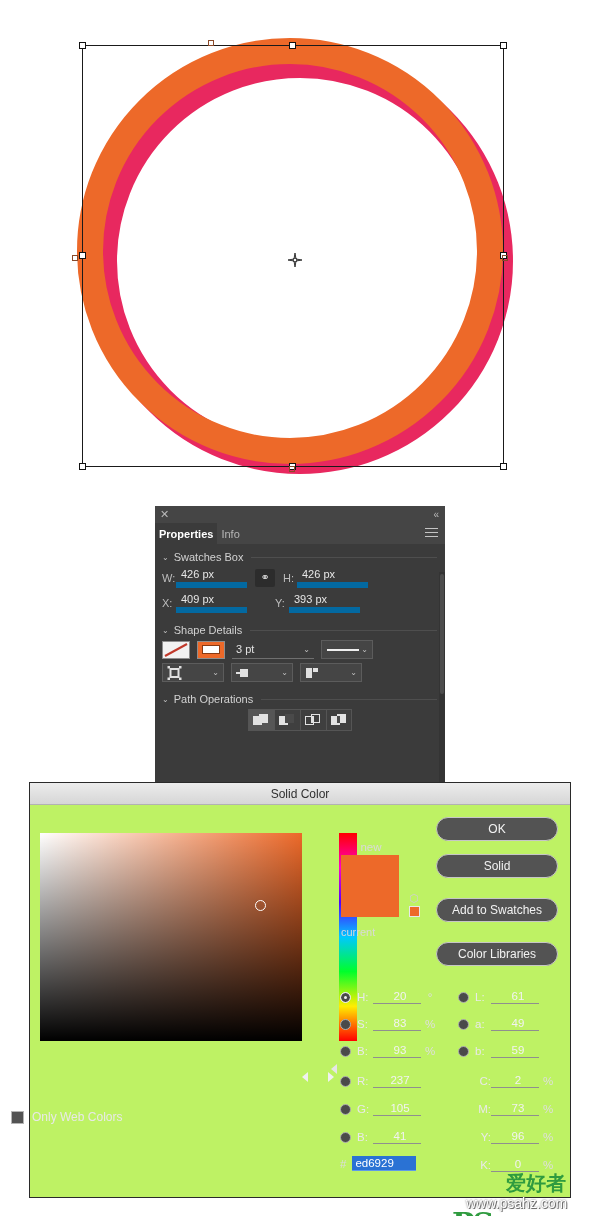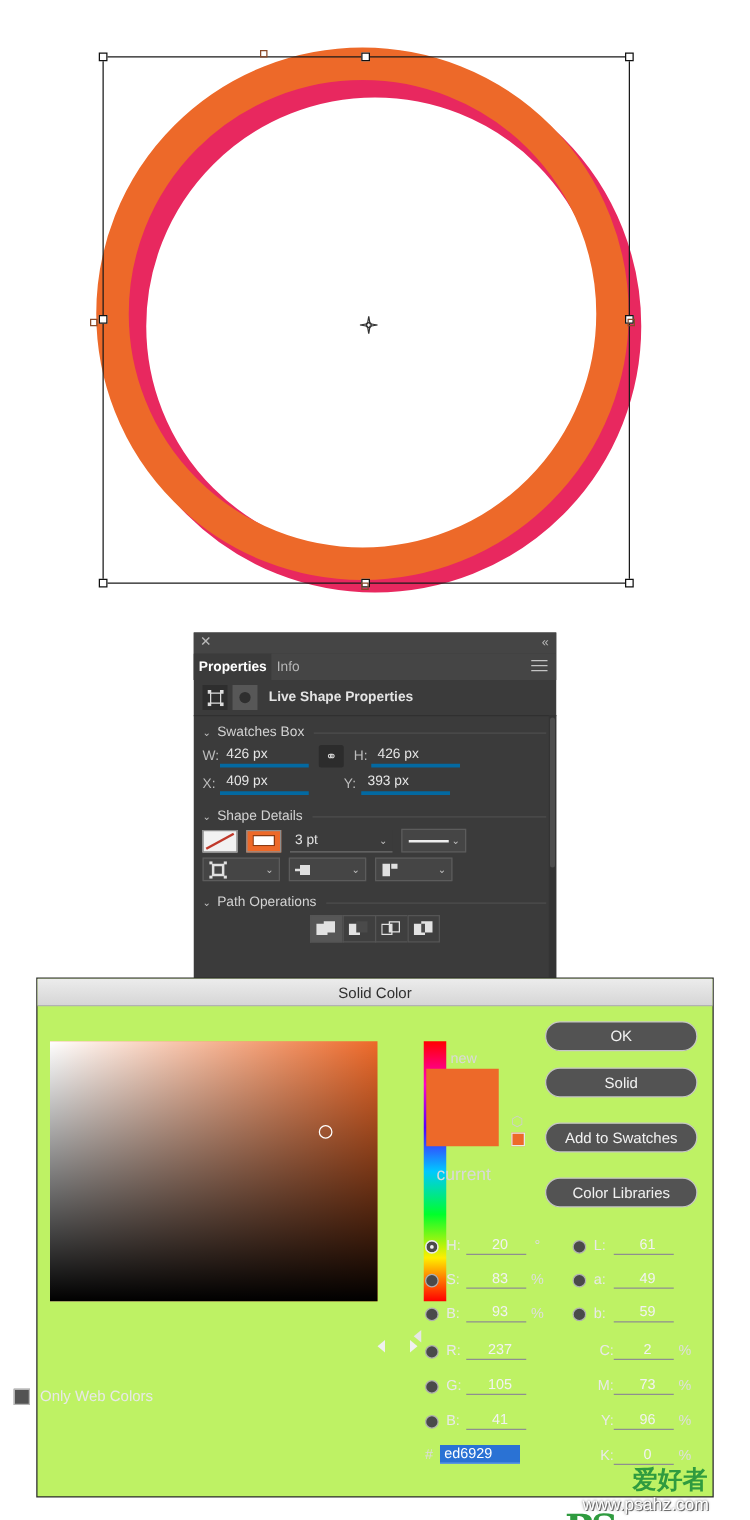--- a/index.html
+++ b/index.html
@@ -40,21 +40,21 @@
   #props-head{height:28px;display:flex;align-items:center;padding-left:7px;border-bottom:1px solid #303030;}
   .sq-icon{width:20px;height:20px;background:#2e2e2e;display:flex;align-items:center;justify-content:center;margin-right:4px;}
   .circ-icon{width:20px;height:20px;background:#575757;display:flex;align-items:center;justify-content:center;margin-right:9px;}
   #props-head .lbl{font-size:11px;color:#e4e4e4;font-weight:bold;}
   .section{padding:4px 8px 0 7px;}
   .sec-head{display:flex;align-items:center;font-size:11px;color:#d2d2d2;margin:3px 0 4px 0;}
   .sec-head .tw{margin-right:5px;font-size:8px;color:#c2c2c2;}
   .sec-head .rule{flex:1;height:1px;background:#4e4e4e;margin-left:8px;}
   .field-row{display:flex;align-items:center;margin:2px 0 4px 0;}
   .fl{width:14px;font-size:11px;color:#bdbdbd;}
-  .fbox{width:66px;border-bottom:3px solid #0369a1;padding:1px 0 2px 5px;font-size:11px;color:#e6e6e6;}
+  .fbox{width:66px;border-bottom:6px solid #0369a1;padding:1px 0 2px 5px;font-size:11px;color:#e6e6e6;}
   .link-btn{width:20px;height:18px;background:#2c2c2c;border-radius:2px;margin:0 8px;
             display:flex;align-items:center;justify-content:center;color:#d8d8d8;font-size:11px;}
   .gap{width:28px;}
   .ctl-row{display:flex;align-items:center;margin:3px 0 4px 0;gap:7px;}
   .swatch-btn{width:28px;height:18px;border:1px solid #8e8e8e;box-sizing:border-box;display:flex;align-items:center;justify-content:center;}
   .dd{height:18px;background:#3b3b3b;border-bottom:1px solid #6f6f6f;display:flex;align-items:center;
       padding:0 4px;font-size:11px;color:#e2e2e2;box-sizing:border-box;}
   .dd .cv{margin-left:auto;font-size:8px;color:#c0c0c0;}
   .dd2{height:19px;background:#454545;border:1px solid #5c5c5c;display:flex;align-items:center;
        padding:0 4px;font-size:11px;color:#e2e2e2;box-sizing:border-box;}
@@ -84,21 +84,21 @@
                 #00ff2b 66.6%,#ffee00 83.3%,#ff0000 100%);}
   .hue-arrow{position:absolute;width:0;height:0;border-top:5px solid transparent;border-bottom:5px solid transparent;}
   #hue-arrow-l{left:302px;top:1072px;border-right:6px solid #f0f0f0;}
   #hue-arrow-r{left:328px;top:1072px;border-left:6px solid #f0f0f0;}
   #webcolors{position:absolute;left:11px;top:1110px;display:flex;align-items:center;font-size:12px;color:#e8e8e8;}
   #webcolors .cb{width:13px;height:13px;border:1px solid #b5b5b5;background:#535353;margin-right:8px;box-sizing:border-box;}
 
   #newcur{position:absolute;left:341px;top:841px;width:60px;}
   #lbl-new{font-size:11.5px;color:#d9d9d9;text-align:center;margin-bottom:2px;}
   #sw-new{width:58px;height:62px;background:#ed6929;}
-  #lbl-current{font-size:14px;color:#d9d9d9;text-align:center;margin-top:14px;}
+  #lbl-current{font-size:11px;color:#d9d9d9;text-align:left;margin-top:9px;}
   #gamut{position:absolute;left:409px;top:893px;width:14px;}
   #gamut .cube{font-size:11px;color:#cfcfcf;line-height:11px;}
   #gamut .mini{width:11px;height:11px;background:#ed6929;border:1px solid #e8e8e8;box-sizing:border-box;margin-top:2px;}
 
   .pkbtn{position:absolute;left:436px;width:122px;height:24px;border:1px solid #c6c6c6;border-radius:12px;
          background:#535353;color:#f2f2f2;font-size:12px;display:flex;align-items:center;justify-content:center;box-sizing:border-box;}
   #btn-ok{top:817px;}
   #btn-cancel{top:854px;}
   #btn-swatches{top:898px;}
   #btn-libraries{top:942px;}
@@ -164,37 +164,20 @@
   <div id="props-tabs">
     <div class="ptab active">Properties</div>
     <div class="ptab">Info</div>
     <div id="props-menu">
         <i></i>
         <i></i>
         <i></i>
       </div>
   </div>
 
-  <div id="props-head">
-    <span class="sq-icon">
-      <svg width="13" height="13" viewBox="0 0 13 13">
-        <rect x="2.5" y="2.5" width="8" height="8" fill="none" stroke="#dcdcdc" stroke-width="1"></rect>
-        <rect x="0" y="0" width="3" height="3" fill="#dcdcdc"></rect>
-          <rect x="10" y="0" width="3" height="3" fill="#dcdcdc"></rect>
-        <rect x="0" y="10" width="3" height="3" fill="#dcdcdc"></rect>
-          <rect x="10" y="10" width="3" height="3" fill="#dcdcdc"></rect>
-      </svg>
-    </span>
-    <span class="circ-icon">
-      <svg width="14" height="14" viewBox="0 0 14 14">
-          <circle cx="7" cy="7" r="4.5" fill="#2f2f2f"></circle>
-        </svg>
-    </span>
-    <span class="lbl">Live Shape Properties</span>
-  </div>
 
   <div class="section">
     <div class="sec-head">
       <span class="tw">⌄</span>
       <span>Swatches Box</span>
       <span class="rule"></span>
     </div>
     <div class="field-row">
       <span class="fl">W:</span>
       <span class="fbox">426 px</span>

